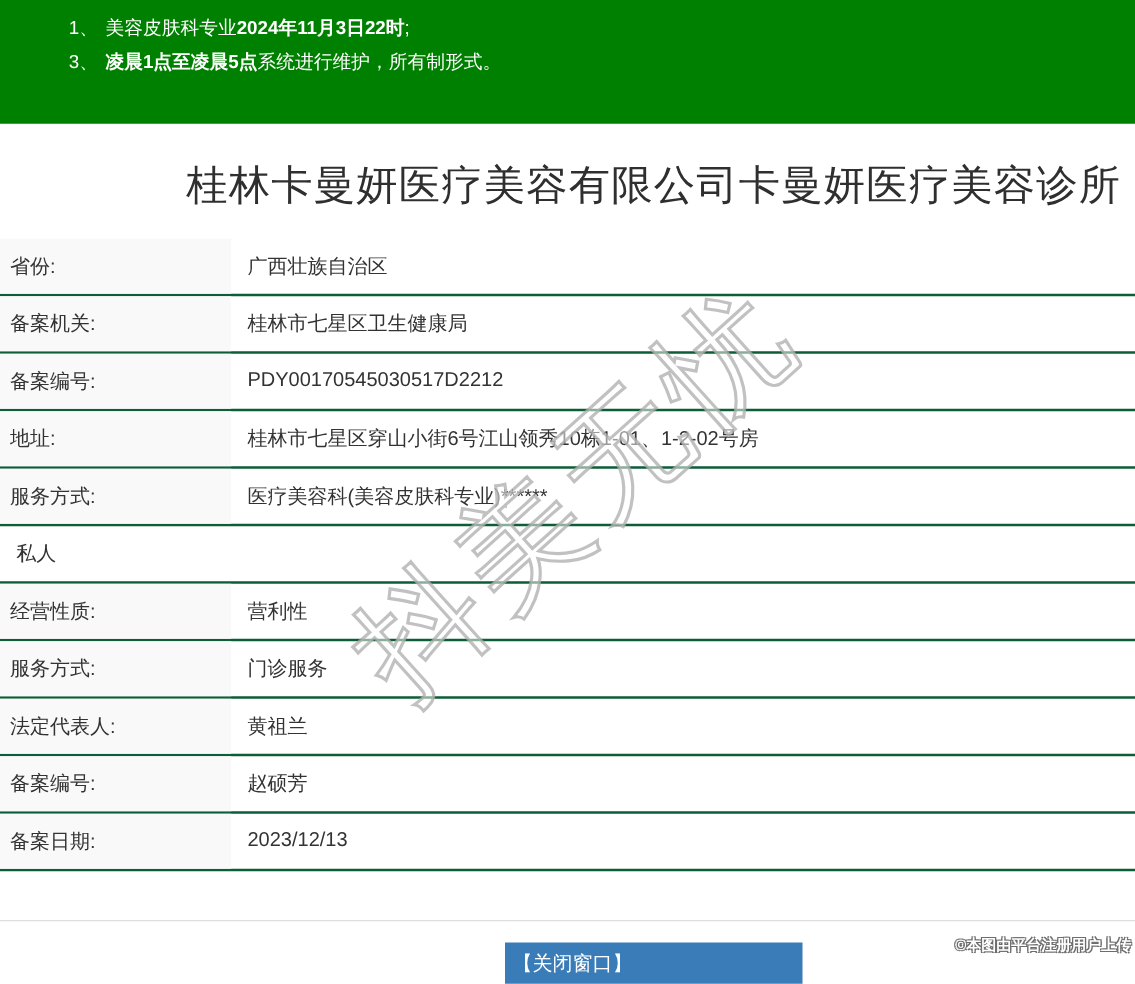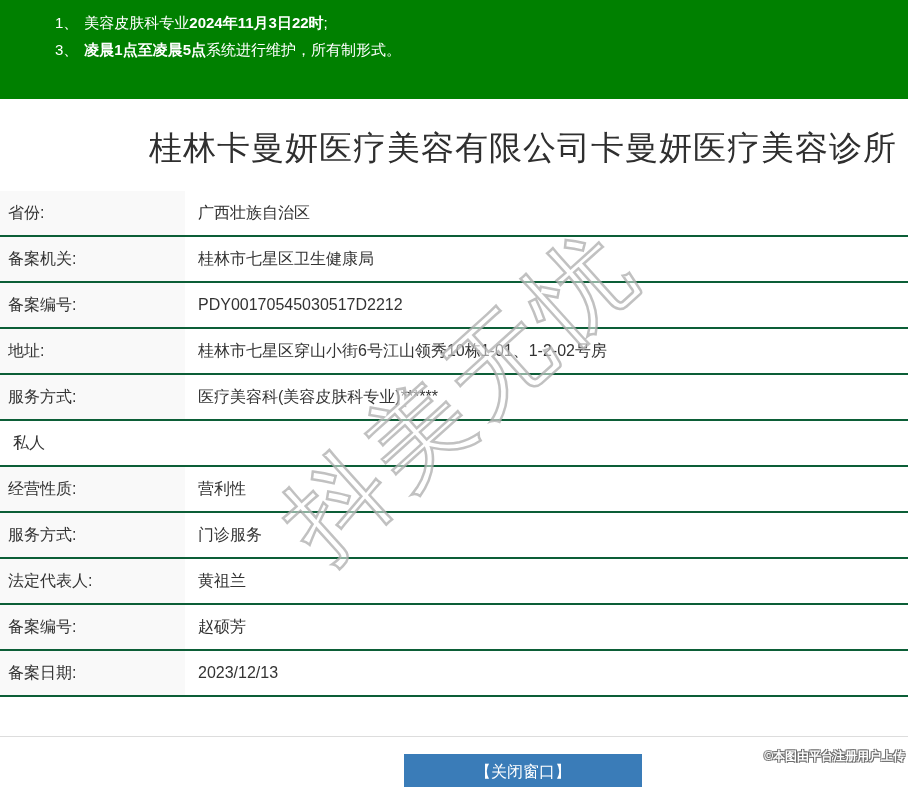--- a/index.html
+++ b/index.html
@@ -40,21 +40,21 @@
   }
   .info-value{
     flex:1;display:flex;align-items:center;box-sizing:border-box;
     padding-left:13px;font-size:16px;color:#333333;white-space:nowrap;
   }
   
   .bottom-sep{height:39px;border-bottom:1px solid #dddddd;width:908px;}
   .button-row{text-align:center;margin-top:17px;}
   .close-button{
     display:inline-block;width:238px;height:34px;line-height:34px;
-    background:#3a7cb8;color:#ffffff;font-size:16px;text-align:center;
+    background:#3a7cb8;color:#ffffff;font-size:16px;text-align:left;
     border:none;cursor:pointer;font-family:"Liberation Sans", sans-serif;
   }
   .copyright{
     position:absolute;right:3px;bottom:22px;
     font-size:12px;font-weight:bold;color:#ffffff;white-space:nowrap;
     text-shadow:-1px -1px 0 #6d6d6d,1px -1px 0 #6d6d6d,-1px 1px 0 #6d6d6d,1px 1px 0 #6d6d6d;
   }
   
   .watermark{
     position:absolute;left:245px;top:325px;width:430px;height:140px;

